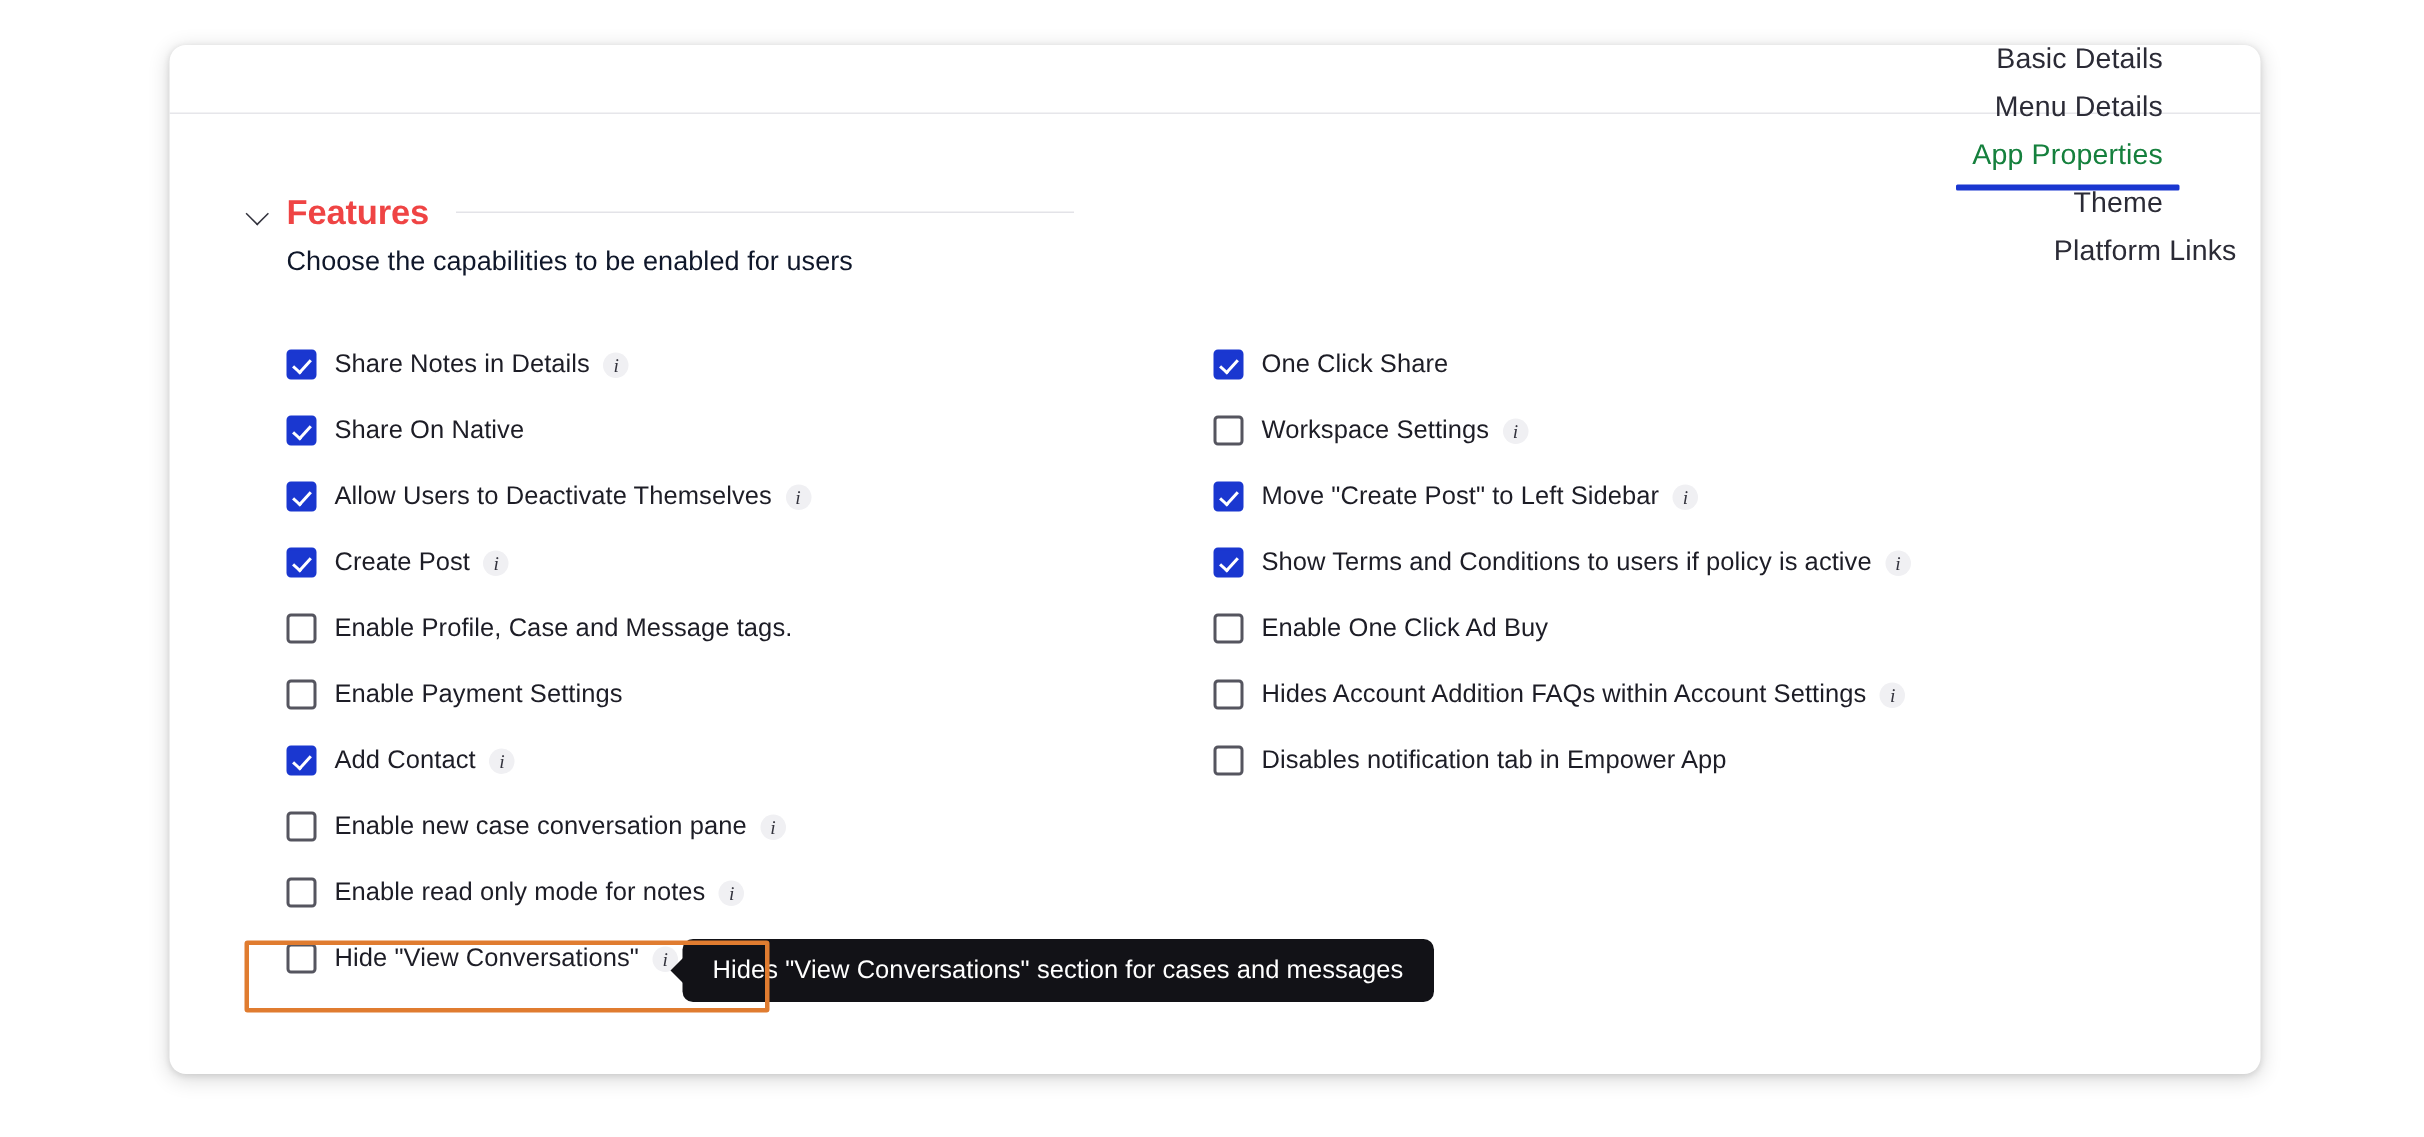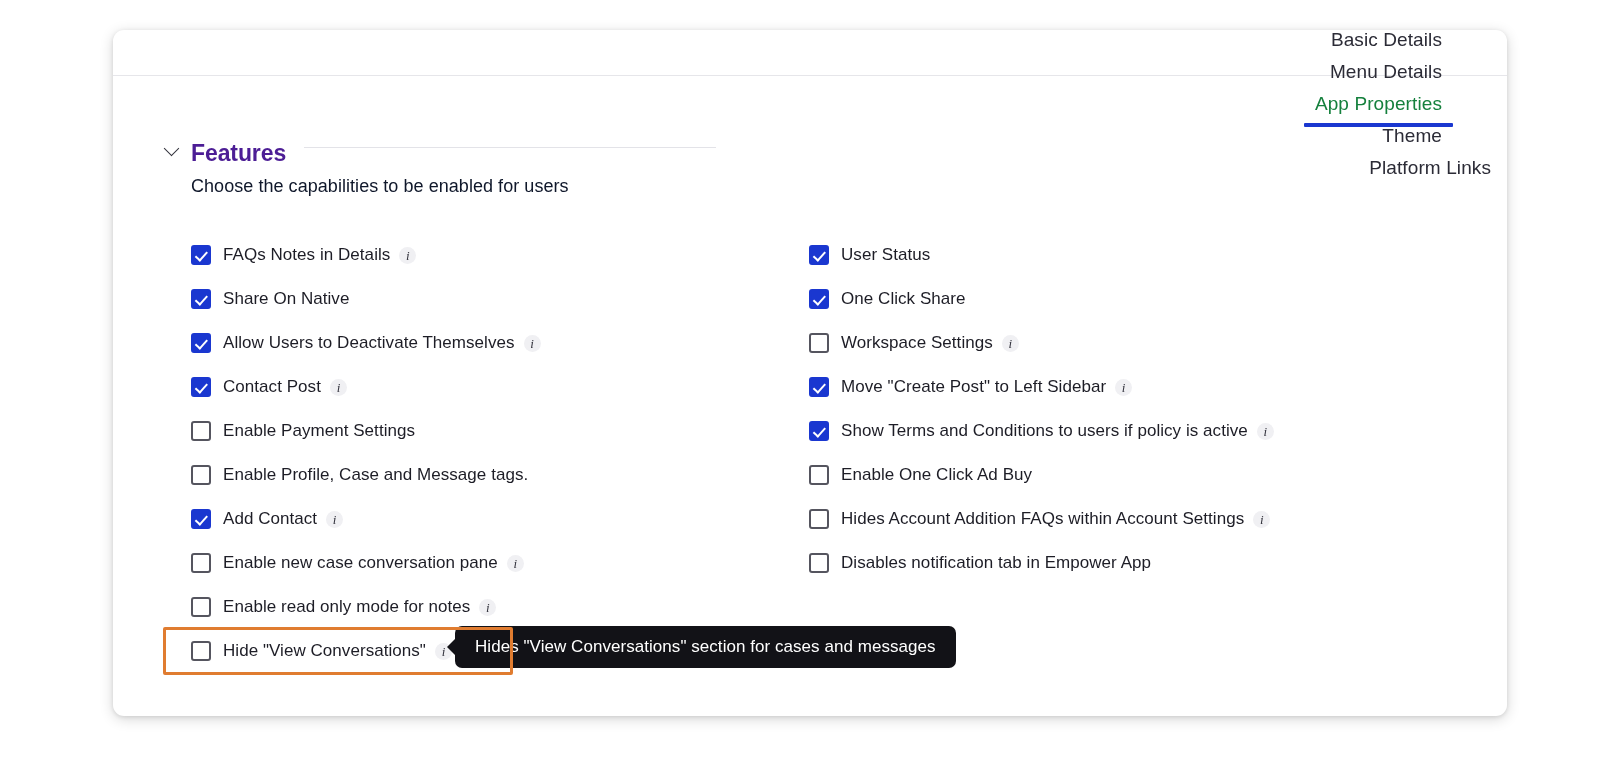--- a/index.html
+++ b/index.html
@@ -89,24 +89,23 @@
     top: 4px;
     width: 10px;
     height: 10px;
     border-right: 1.7px solid #32323c;
     border-bottom: 1.7px solid #32323c;
     transform: rotate(45deg);
   }
   .sec-title {
     font-size: 23px;
     font-weight: bold;
-    color: #4c1d95;
+    color: #ef4444;
     white-space: nowrap;
     letter-spacing: -0.1px;
-    margin-top: 12px;
   }
   .sec-rule {
     flex: 1;
     height: 1px;
     background: #e3e3e8;
     margin-left: 18px;
   }
   .sec-sub {
     margin: 9px 0 0 28px;
     font-size: 18px;
@@ -245,44 +244,44 @@
       <span class="chevron"></span>
       <span class="sec-title">Features</span>
       <span class="sec-rule"></span>
     </div>
     <div class="sec-sub">Choose the capabilities to be enabled for users</div>
 
     <div id="grid">
       <div class="col col-left" id="col-left">
           <div class="cbrow">
             <span class="box on"></span>
-            <span class="cblabel">FAQs Notes in Details</span>
+            <span class="cblabel">Share Notes in Details</span>
             <span class="info">i</span>
           </div>
           <div class="cbrow">
             <span class="box on"></span>
             <span class="cblabel">Share On Native</span>
           </div>
           <div class="cbrow">
             <span class="box on"></span>
             <span class="cblabel">Allow Users to Deactivate Themselves</span>
             <span class="info">i</span>
           </div>
           <div class="cbrow">
             <span class="box on"></span>
-            <span class="cblabel">Contact Post</span>
-            <span class="info">i</span>
+            <span class="cblabel">Create Post</span>
+            <span class="info">i</span>
+          </div>
+          <div class="cbrow">
+            <span class="box off"></span>
+            <span class="cblabel">Enable Profile, Case and Message tags.</span>
           </div>
           <div class="cbrow">
             <span class="box off"></span>
             <span class="cblabel">Enable Payment Settings</span>
-          </div>
-          <div class="cbrow">
-            <span class="box off"></span>
-            <span class="cblabel">Enable Profile, Case and Message tags.</span>
           </div>
           <div class="cbrow">
             <span class="box on"></span>
             <span class="cblabel">Add Contact</span>
             <span class="info">i</span>
           </div>
           <div class="cbrow">
             <span class="box off"></span>
             <span class="cblabel">Enable new case conversation pane</span>
             <span class="info">i</span>
@@ -292,24 +291,20 @@
             <span class="cblabel">Enable read only mode for notes</span>
             <span class="info">i</span>
           </div>
           <div class="cbrow">
             <span class="box off"></span>
             <span class="cblabel">Hide "View Conversations"</span>
             <span class="info">i</span>
           </div>
         </div>
       <div class="col col-right" id="col-right">
-          <div class="cbrow">
-            <span class="box on"></span>
-            <span class="cblabel">User Status</span>
-          </div>
           <div class="cbrow">
             <span class="box on"></span>
             <span class="cblabel">One Click Share</span>
           </div>
           <div class="cbrow">
             <span class="box off"></span>
             <span class="cblabel">Workspace Settings</span>
             <span class="info">i</span>
           </div>
           <div class="cbrow">

